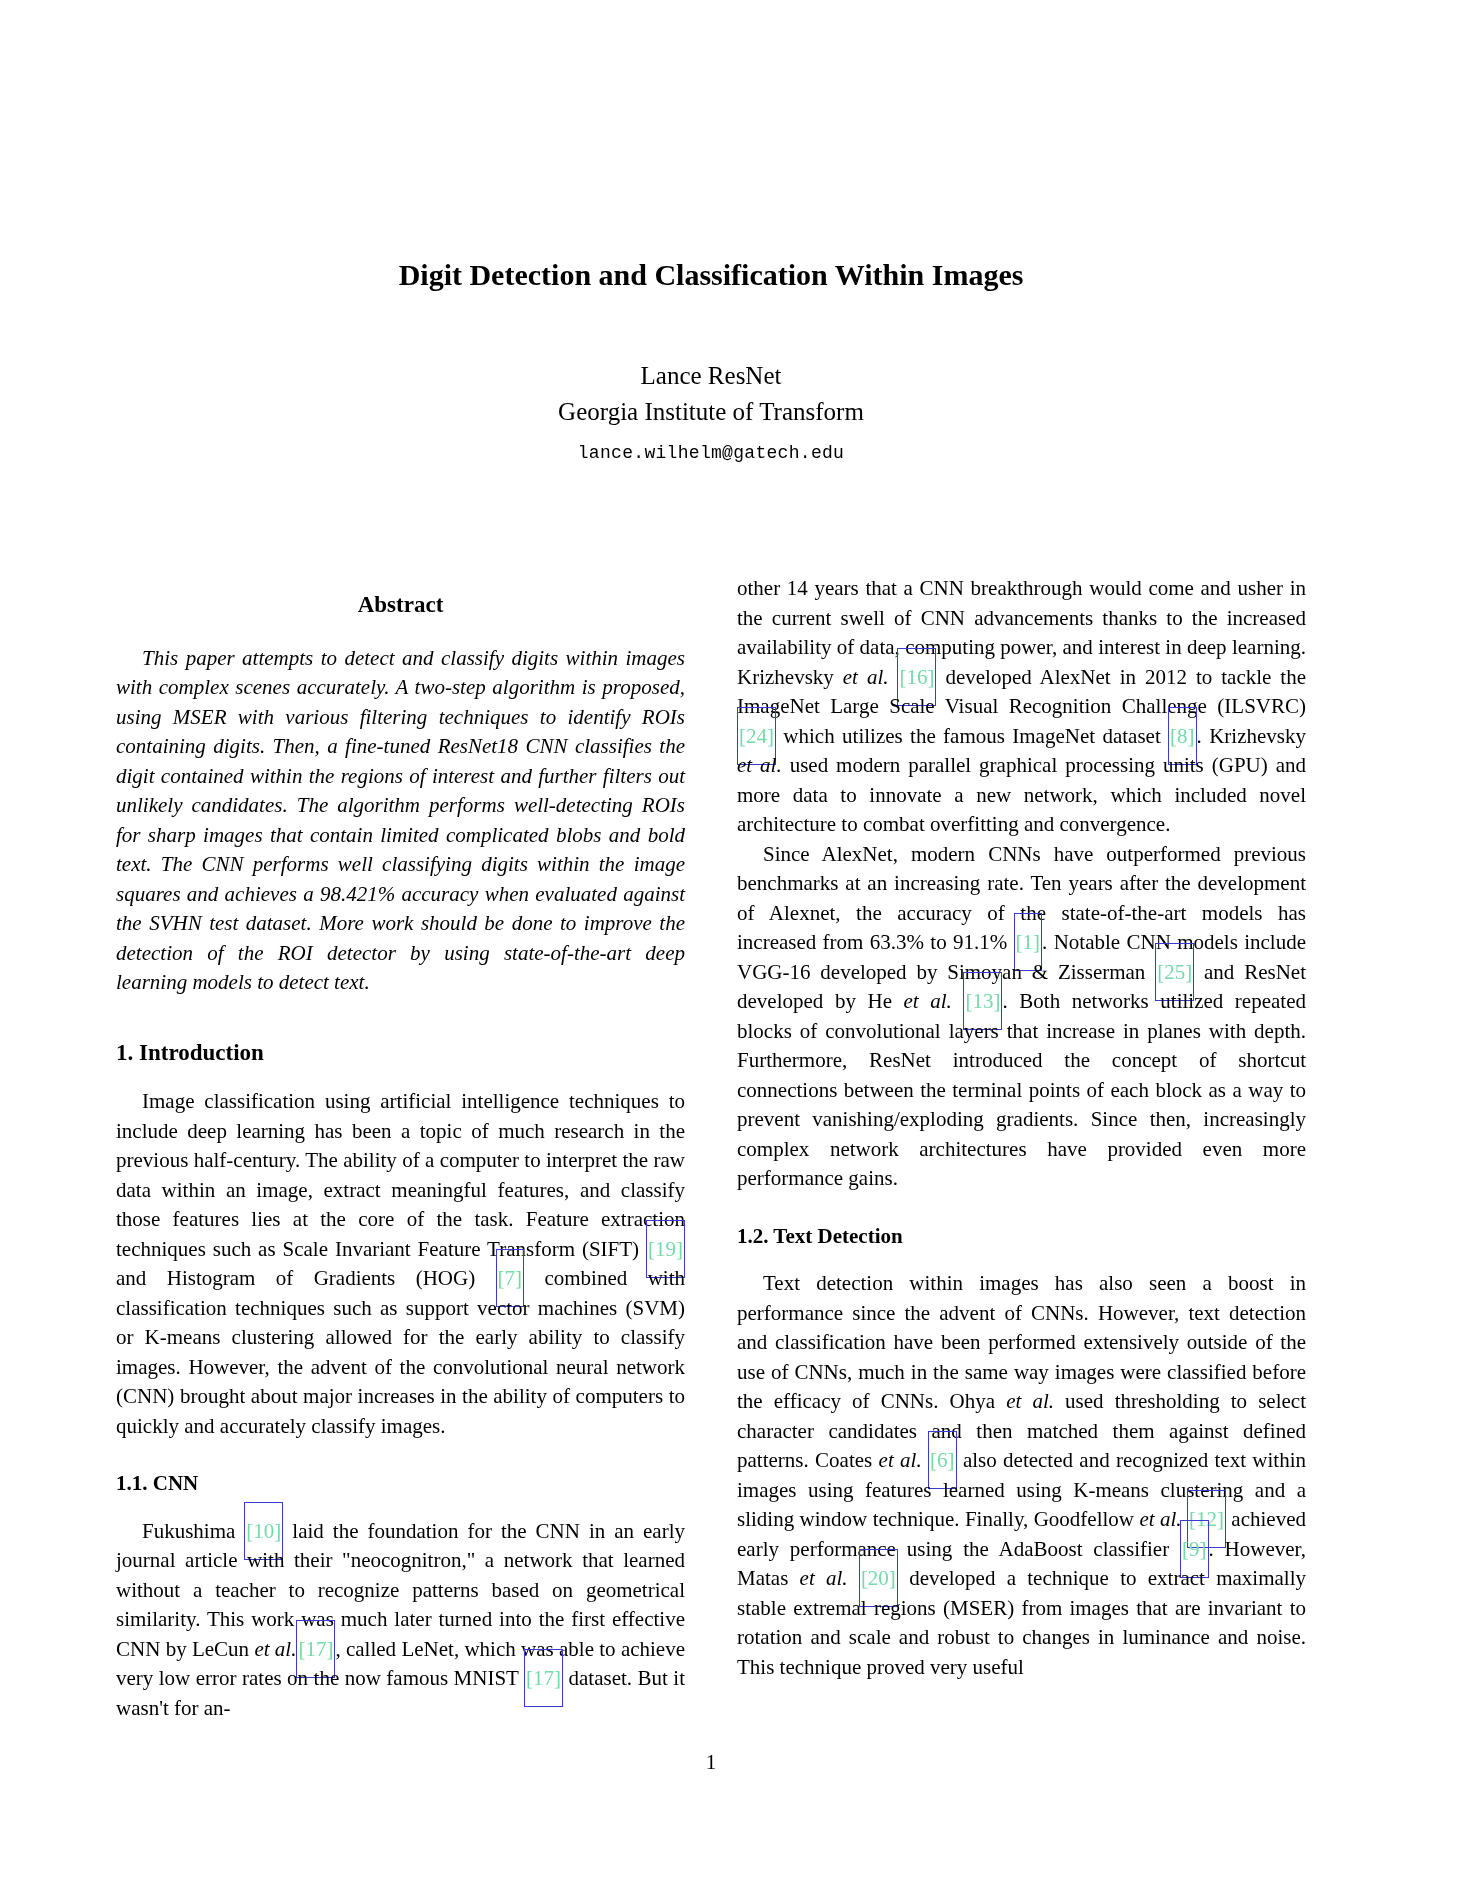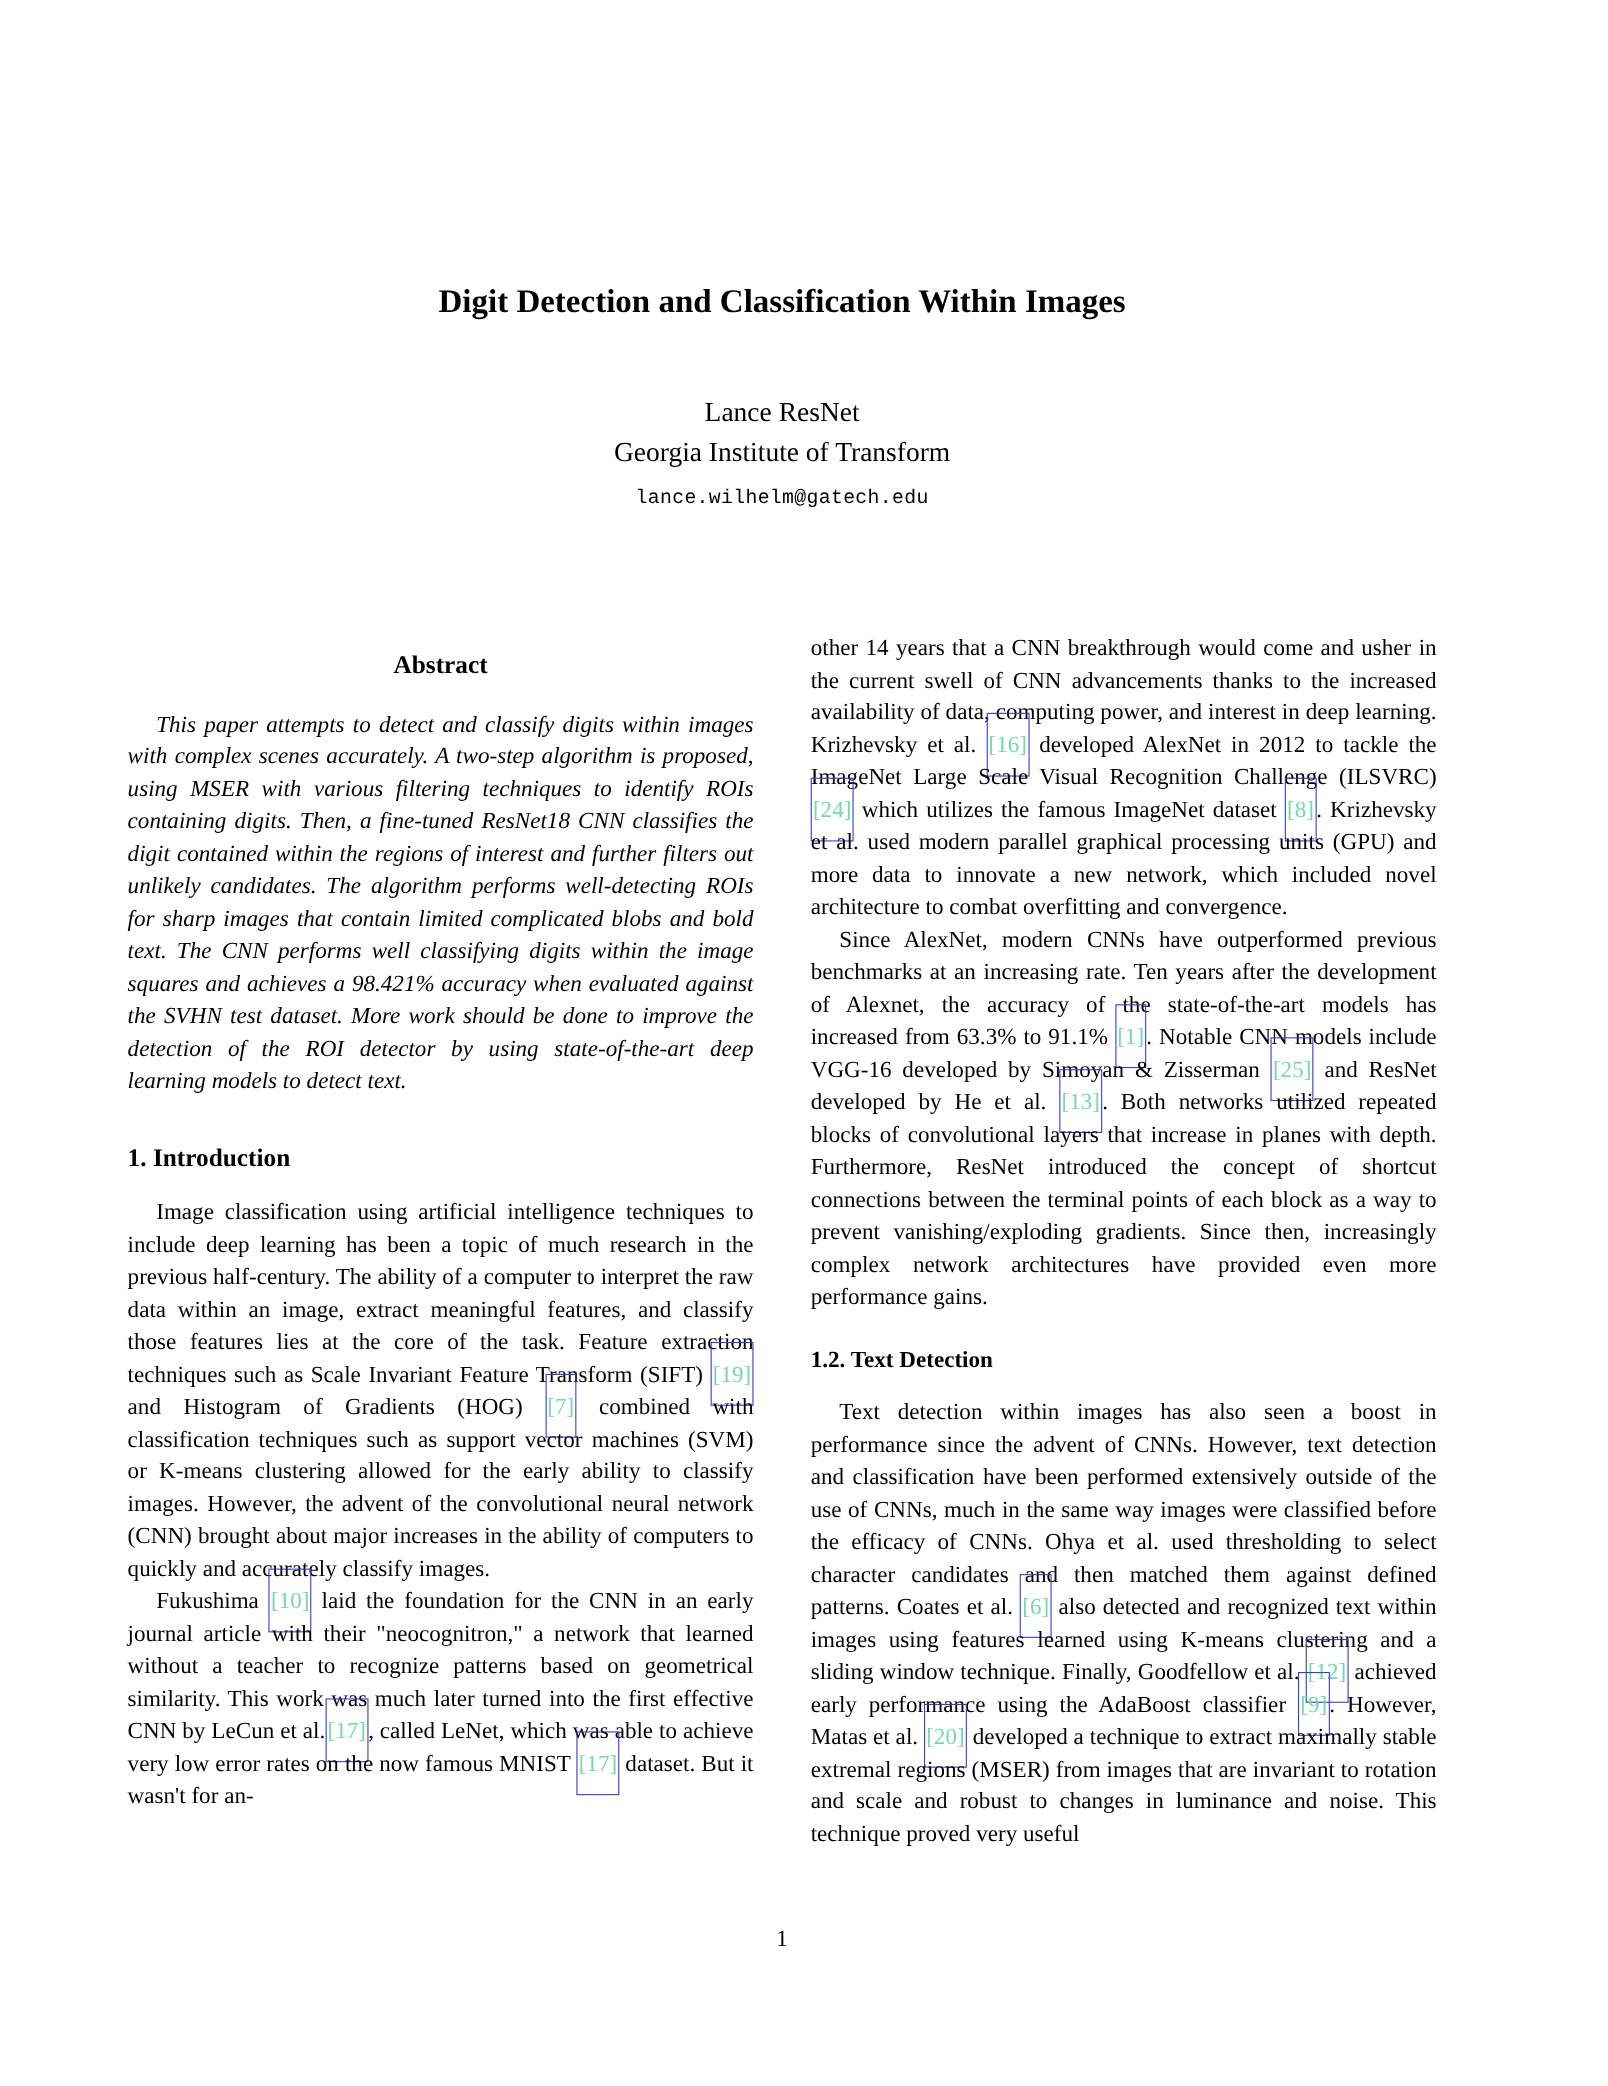--- a/index.html
+++ b/index.html
@@ -61,21 +61,21 @@
   }
   .first-right{margin-top:6px;}
 
   
   .cite{
     color:var(--cite-text);
     border:1px solid var(--cite-box);
     padding:16px 1px;
     cursor:pointer;
   }
-  .it{}
+  .it{font-style:italic;}
 
   
   .page-number{
     position:absolute;top:1750px;left:116px;width:1190px;
     text-align:center;font-size:21px;
   }
 </style>
 </head>
 <body>
 
@@ -90,20 +90,21 @@
 
   <div class="columns">
 
     <div class="col">
       <h2 class="abstract-heading">Abstract</h2>
       <p class="para indent abstract-body">This paper attempts to detect and classify digits within images with complex scenes accurately. A two-step algorithm is proposed, using MSER with various filtering techniques to identify ROIs containing digits. Then, a fine-tuned ResNet18 CNN classifies the digit contained within the regions of interest and further filters out unlikely candidates. The algorithm performs well-detecting ROIs for sharp images that contain limited complicated blobs and bold text. The CNN performs well classifying digits within the image squares and achieves a 98.421% accuracy when evaluated against the SVHN test dataset. More work should be done to improve the detection of the ROI detector by using state-of-the-art deep learning models to detect text.</p>
 
       <h3 class="sec-heading">1. Introduction</h3>
       <p class="para indent"><span>Image classification using artificial intelligence techniques to include deep learning has been a topic of much research in the previous half-century. The ability of a computer to interpret the raw data within an image, extract meaningful features, and classify those features lies at the core of the task. Feature extraction techniques such as Scale Invariant Feature Transform (SIFT) </span><span class="cite">[19]</span><span> and Histogram of Gradients (HOG) </span><span class="cite">[7]</span><span> combined with classification techniques such as support vector machines (SVM) or K-means clustering allowed for the early ability to classify images. However, the advent of the convolutional neural network (CNN) brought about major increases in the ability of computers to quickly and accurately classify images.</span></p>
 
+      <h4 class="sub-heading">1.1. CNN</h4>
       <p class="para indent"><span>Fukushima </span><span class="cite">[10]</span><span> laid the foundation for the CNN in an early journal article with their "neocognitron," a network that learned without a teacher to recognize patterns based on geometrical similarity. This work was much later turned into the first effective CNN by LeCun </span><span class="it">et al.</span><span class="cite">[17]</span><span>, called LeNet, which was able to achieve very low error rates on the now famous MNIST </span><span class="cite">[17]</span><span> dataset. But it wasn't for an-</span></p>
     </div>
 
     <div class="col">
       <p class="para first-right"><span>other 14 years that a CNN breakthrough would come and usher in the current swell of CNN advancements thanks to the increased availability of data, computing power, and interest in deep learning. Krizhevsky </span><span class="it">et al.</span><span> </span><span class="cite">[16]</span><span> developed AlexNet in 2012 to tackle the ImageNet Large Scale Visual Recognition Challenge (ILSVRC) </span><span class="cite">[24]</span><span> which utilizes the famous ImageNet dataset </span><span class="cite">[8]</span><span>. Krizhevsky </span><span class="it">et al.</span><span> used modern parallel graphical processing units (GPU) and more data to innovate a new network, which included novel architecture to combat overfitting and convergence.</span></p>
       <p class="para indent"><span>Since AlexNet, modern CNNs have outperformed previous benchmarks at an increasing rate. Ten years after the development of Alexnet, the accuracy of the state-of-the-art models has increased from 63.3% to 91.1% </span><span class="cite">[1]</span><span>. Notable CNN models include VGG-16 developed by Simoyan &amp; Zisserman </span><span class="cite">[25]</span><span> and ResNet developed by He </span><span class="it">et al.</span><span> </span><span class="cite">[13]</span><span>. Both networks utilized repeated blocks of convolutional layers that increase in planes with depth. Furthermore, ResNet introduced the concept of shortcut connections between the terminal points of each block as a way to prevent vanishing/exploding gradients. Since then, increasingly complex network architectures have provided even more performance gains.</span></p>
 
       <h4 class="sub-heading">1.2. Text Detection</h4>
       <p class="para indent"><span>Text detection within images has also seen a boost in performance since the advent of CNNs. However, text detection and classification have been performed extensively outside of the use of CNNs, much in the same way images were classified before the efficacy of CNNs. Ohya </span><span class="it">et al.</span><span> used thresholding to select character candidates and then matched them against defined patterns. Coates </span><span class="it">et al.</span><span> </span><span class="cite">[6]</span><span> also detected and recognized text within images using features learned using K-means clustering and a sliding window technique. Finally, Goodfellow </span><span class="it">et al.</span><span> </span><span class="cite">[12]</span><span> achieved early performance using the AdaBoost classifier </span><span class="cite">[9]</span><span>. However, Matas </span><span class="it">et al.</span><span> </span><span class="cite">[20]</span><span> developed a technique to extract maximally stable extremal regions (MSER) from images that are invariant to rotation and scale and robust to changes in luminance and noise. This technique proved very useful</span></p>
     </div>

